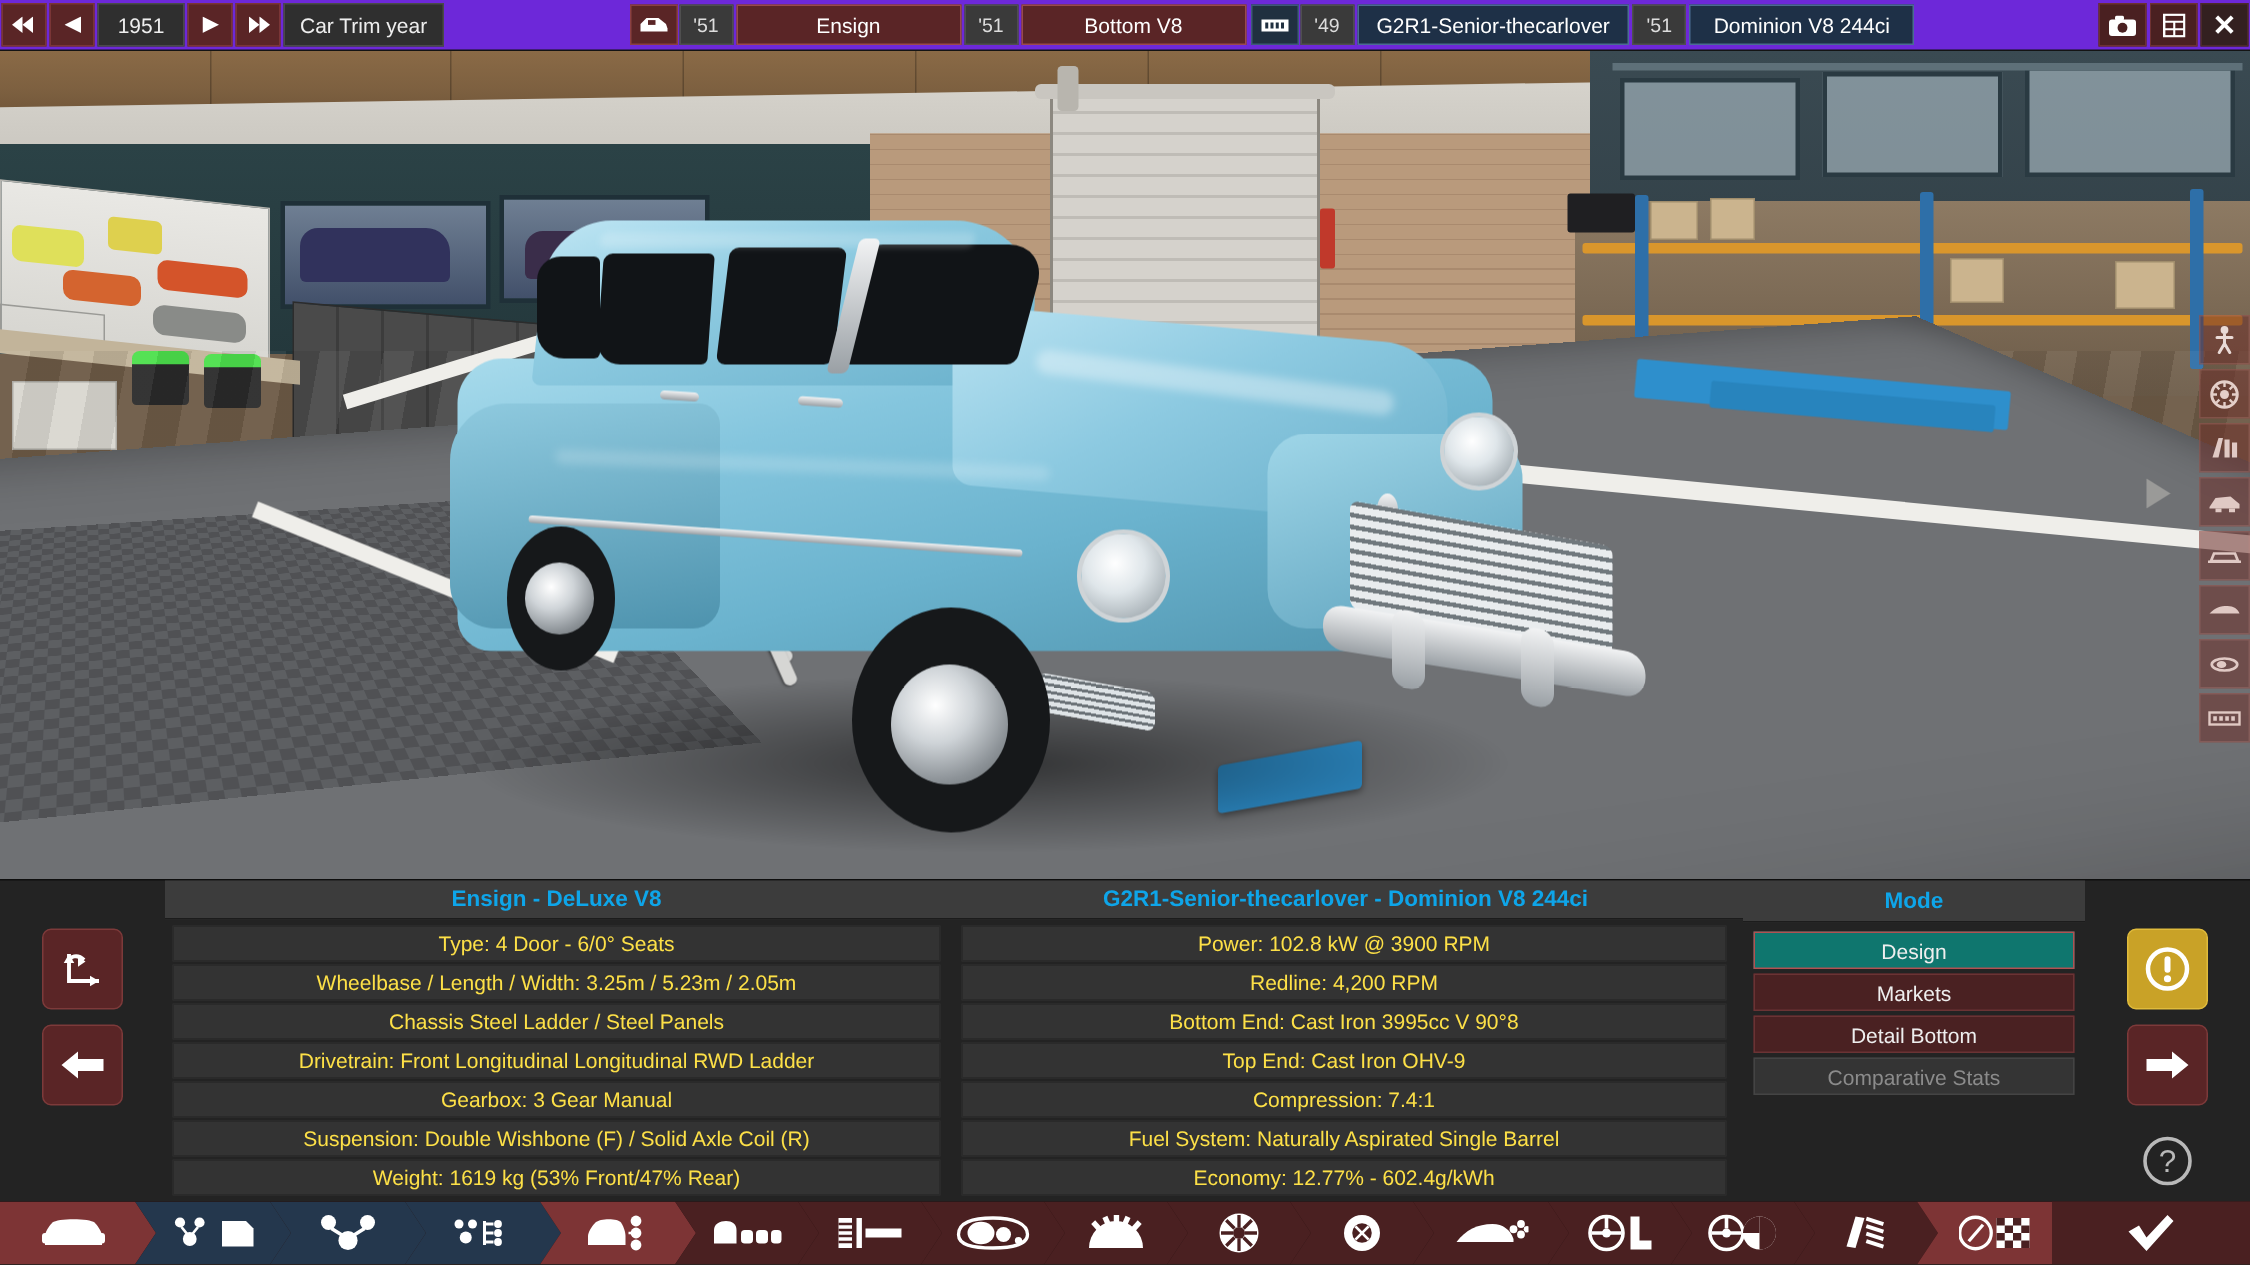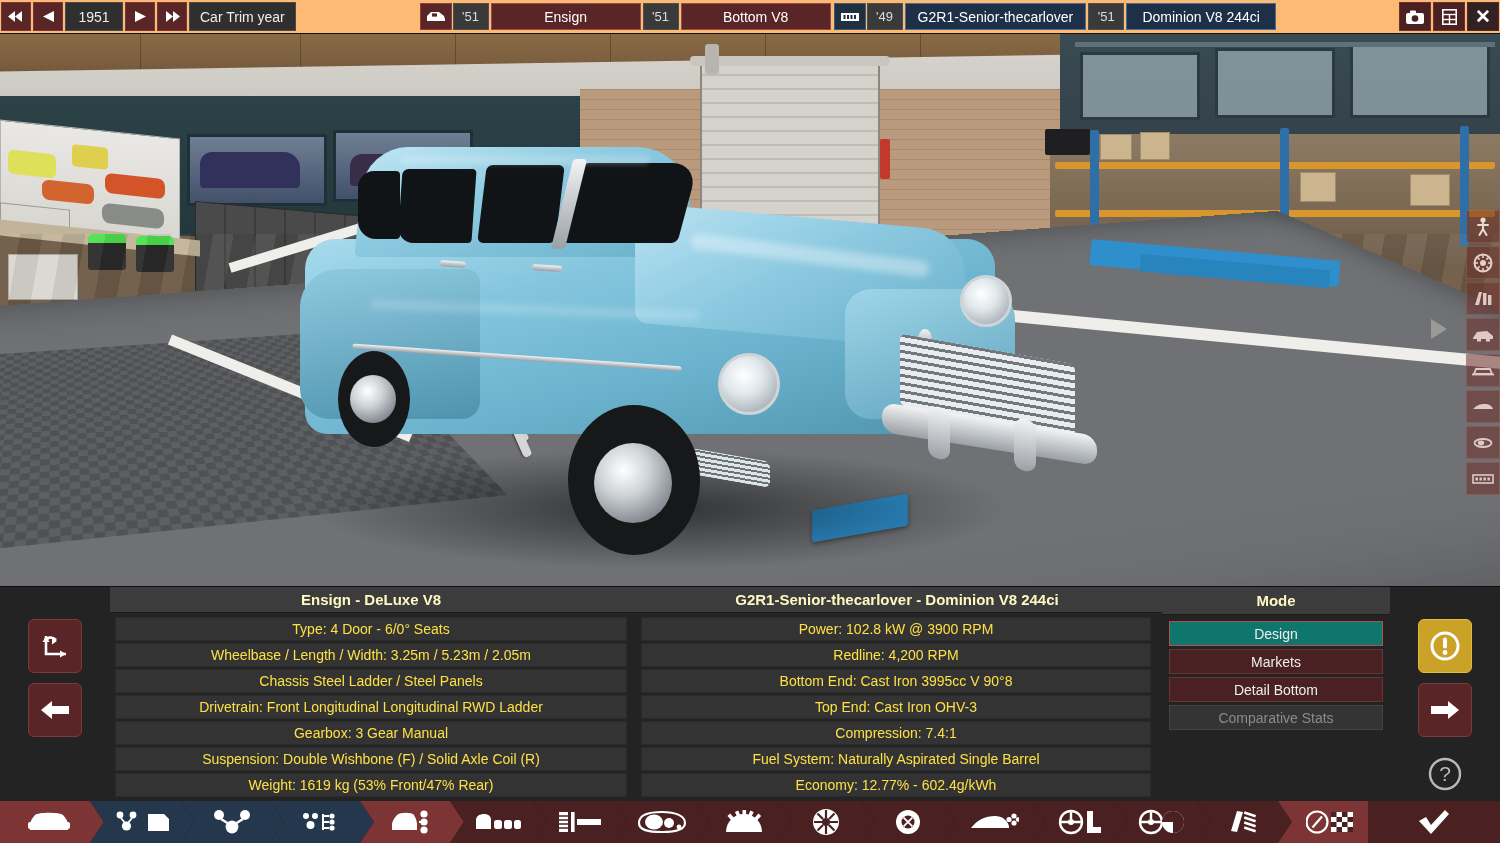--- a/index.html
+++ b/index.html
@@ -8,21 +8,21 @@
     width: 1500px; height: 843px;
     background: #1a1a1a;
     font-family: "Liberation Sans", sans-serif;
     overflow: hidden;
   }
   #app { position: relative; width: 1500px; height: 843px; }
 
   
   #topbar {
     position: absolute; top: 0; left: 0; width: 1500px; height: 34px;
-    background: #fdba74;
+    background: #6d28d9;
     display: flex; align-items: stretch;
     border-bottom: 1px solid #141414;
     z-index: 40;
   }
   .tb-btn {
     background: #5a2526; border: 1px solid #7a3536;
     width: 30px; margin: 2px 1px;
     display: flex; align-items: center; justify-content: center;
     color: #fff; font-size: 13px; cursor: pointer;
   }
@@ -256,21 +256,21 @@
     width: 54px; height: 54px; border-radius: 6px;
     background: #5a2526; border: 1px solid #7d3a3a;
     display: flex; align-items: center; justify-content: center;
     cursor: pointer;
   }
   .sq-btn.gold { background: #c9a227; border-color: #e0bb3c; }
   .sq-btn.flat { background: transparent; border: none; }
 
   .panel { display: flex; flex-direction: column; }
   .panel-head {
-    height: 28px; background: #3c3c3c; color: #fef9c3;
+    height: 28px; background: #3c3c3c; color: #0ea5e9;
     font-size: 15px; font-weight: bold;
     display: flex; align-items: center; justify-content: center;
     border-bottom: 1px solid #1c1c1c;
   }
   .panel-body { padding: 4px 3px; display: flex; flex-direction: column; gap: 2px; }
   .stat-row {
     background: #333333; color: #fde047; font-size: 14px;
     height: 24px; display: flex; align-items: center; justify-content: center;
     border: 1px solid #2a2a2a;
   }
@@ -626,21 +626,21 @@
     </div>
 
     <div class="panel-gap"></div>
 
     <div class="panel" id="panel-mid">
       <div class="panel-head">G2R1-Senior-thecarlover - Dominion V8 244ci</div>
       <div class="panel-body">
         <div class="stat-row">Power: 102.8 kW @ 3900 RPM</div>
         <div class="stat-row">Redline:  4,200 RPM</div>
         <div class="stat-row">Bottom End: Cast Iron 3995cc V 90°8</div>
-        <div class="stat-row">Top End: Cast Iron OHV-3</div>
+        <div class="stat-row">Top End: Cast Iron OHV-9</div>
         <div class="stat-row">Compression: 7.4:1</div>
         <div class="stat-row">Fuel System: Naturally Aspirated Single Barrel</div>
         <div class="stat-row">Economy: 12.77% - 602.4g/kWh</div>
       </div>
     </div>
 
     <div class="panel-gap"></div>
 
     <div class="panel" id="panel-mode">
       <div class="panel-head">Mode</div>

